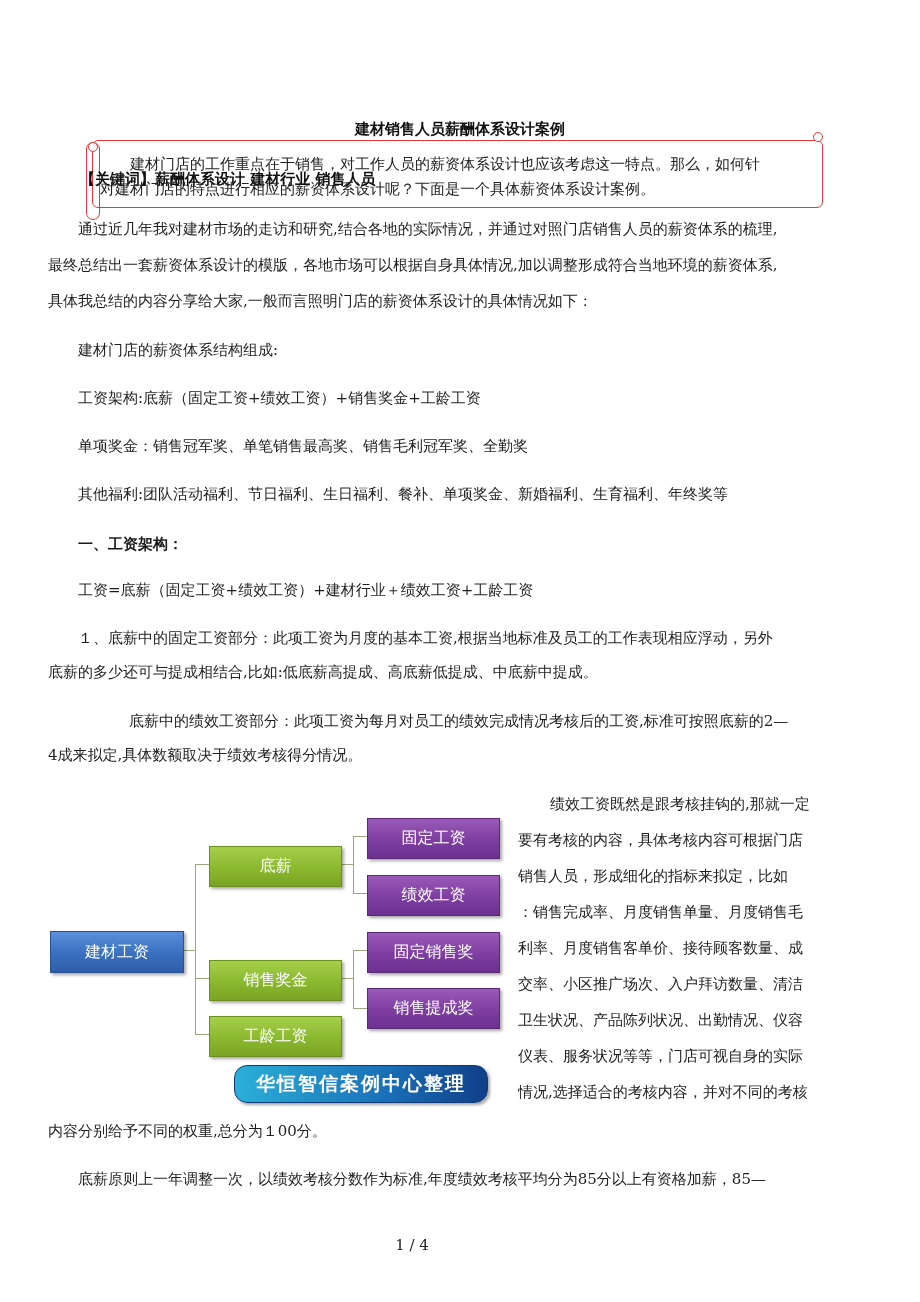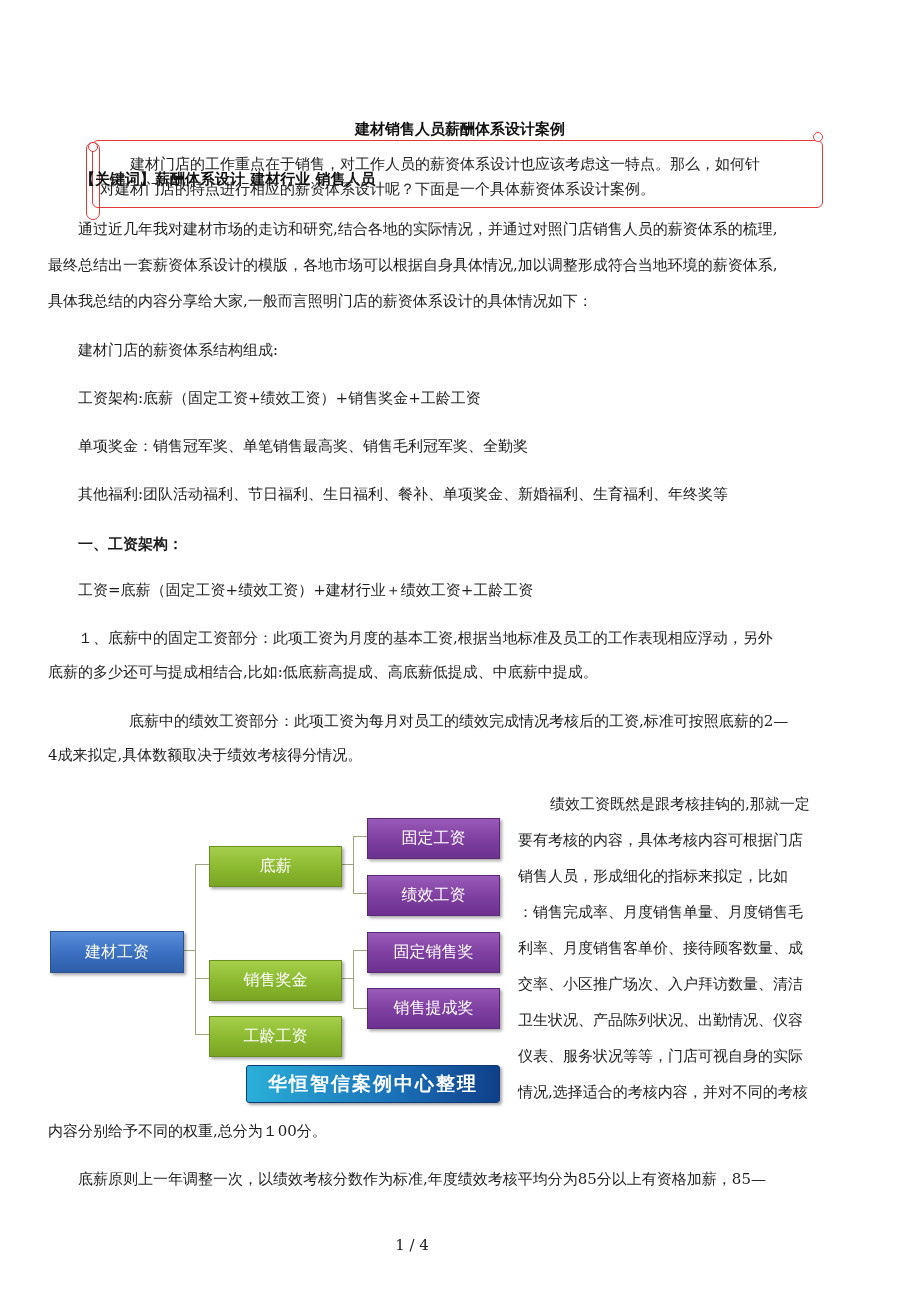--- a/index.html
+++ b/index.html
@@ -107,21 +107,21 @@
 
   <div class="node green" style="left:209px; top:846px; width:131px; height:39px;">底薪</div>
   <div class="node green" style="left:209px; top:960px; width:131px; height:39px;">销售奖金</div>
   <div class="node green" style="left:209px; top:1016px; width:131px; height:39px;">工龄工资</div>
 
   <div class="node purple" style="left:367px; top:818px; width:131px; height:39px;text-align:center;">固定工资</div>
   <div class="node purple" style="left:367px; top:875px; width:131px; height:39px;">绩效工资</div>
   <div class="node purple" style="left:367px; top:932px; width:131px; height:39px;">固定销售奖</div>
   <div class="node purple" style="left:367px; top:988px; width:131px; height:39px;">销售提成奖</div>
 
-  <div class="node banner" style="left:246px; top:1065px; width:252px; height:36px;">华恒智信案例中心整理</div>
+  <div class="node banner" style="left:234px; top:1065px; width:252px; height:36px;border-radius:13px;">华恒智信案例中心整理</div>
 </div>
 
 <div class="abs para" style="left:550px; top:797px;">绩效工资既然是跟考核挂钩的,那就一定</div>
 <div class="abs para" style="left:518px; top:833px;">要有考核的内容，具体考核内容可根据门店</div>
 <div class="abs para" style="left:518px; top:869px;">销售人员，形成细化的指标来拟定，比如</div>
 <div class="abs para" style="left:518px; top:905px;">：销售完成率、月度销售单量、月度销售毛</div>
 <div class="abs para" style="left:518px; top:941px;">利率、月度销售客单价、接待顾客数量、成</div>
 <div class="abs para" style="left:518px; top:977px;">交率、小区推广场次、入户拜访数量、清洁</div>
 <div class="abs para" style="left:518px; top:1013px;">卫生状况、产品陈列状况、出勤情况、仪容</div>
 <div class="abs para" style="left:518px; top:1049px;">仪表、服务状况等等，门店可视自身的实际</div>

